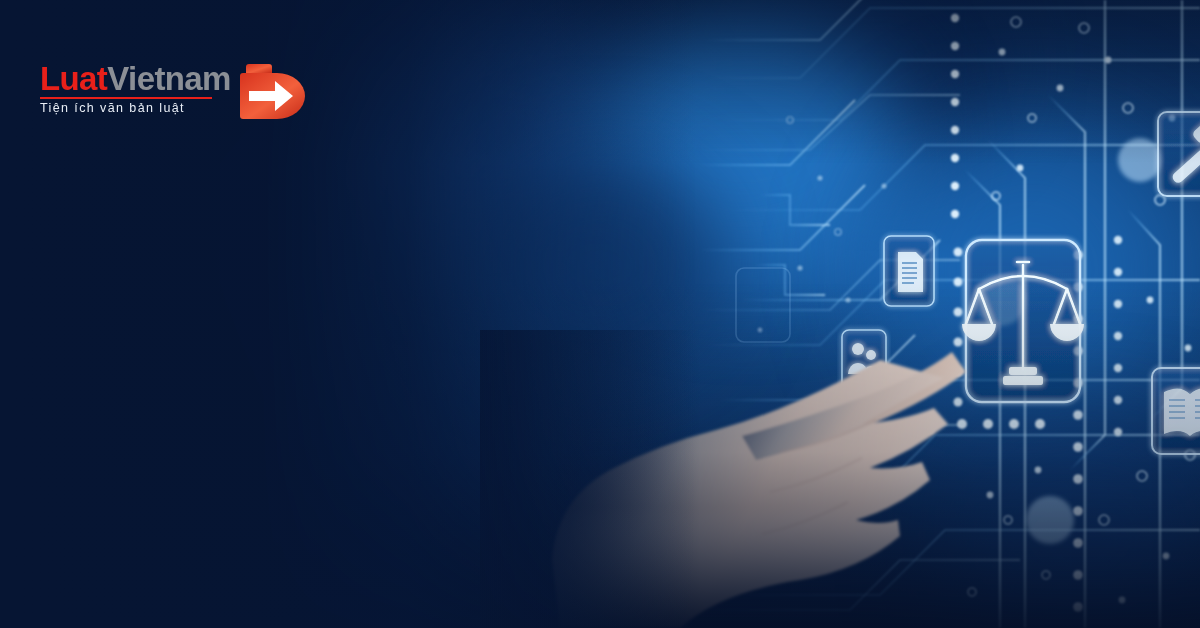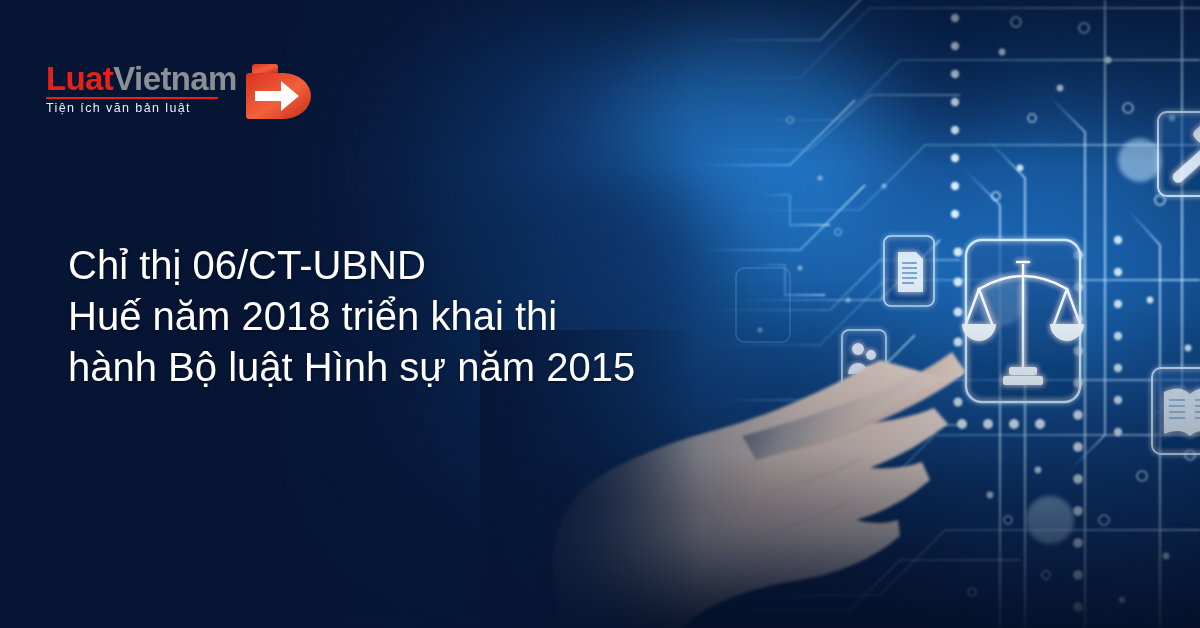--- a/index.html
+++ b/index.html
@@ -30,21 +30,21 @@
     position:absolute; inset:0;
     background:
       linear-gradient(90deg, #061533 0%, rgba(6,21,51,.99) 22%, rgba(6,23,56,.80) 34%, rgba(7,28,66,.35) 46%, rgba(8,34,78,0) 58%),
       linear-gradient(0deg, rgba(5,16,40,.92) 0%, rgba(5,16,40,.25) 28%, rgba(5,16,40,0) 55%),
       linear-gradient(180deg, rgba(5,16,40,.55) 0%, rgba(5,16,40,0) 26%);
   }
   .circuit-svg, .hand-svg, .icons-svg{ position:absolute; inset:0; }
 
   
   .logo{
-    position:absolute; left:46px; top:58px;
+    position:absolute; left:40px; top:58px;
     display:flex; align-items:flex-start; gap:6px;
   }
   .logo-text{ padding-top:4px; }
   .logo-word{
     font-size:33px; font-weight:bold; letter-spacing:-.6px;
     line-height:1; white-space:nowrap;
   }
   .logo-luat{ color:#e8201a; }
   .logo-vn{ color:#8b8f96; }
   .logo-rule{
@@ -429,19 +429,14 @@
           <stop offset="0.55" stop-color="#f2603c"></stop>
           <stop offset="1" stop-color="#c62b18"></stop>
         </linearGradient>
       </defs>
       <path d="M12 4 h20 a3 3 0 0 1 3 3 v6 h-26 v-6 a3 3 0 0 1 3 -3 z" fill="url(#redg)"></path>
       <path d="M6 13 h34 a28 23 0 0 1 0 46 h-34 a3 3 0 0 1 -3 -3 v-40 a3 3 0 0 1 3 -3 z" fill="url(#redg)"></path>
       <path d="M12 31 h26 v-10 l18 15 l-18 15 v-10 h-26 z" fill="#ffffff"></path>
     </svg>
   </div>
 
-  <div class="headline">
-    <span class="ln">Chỉ thị 06/CT-UBND</span>
-    <span class="ln">Huế năm 2018 triển khai thi</span>
-    <span class="ln">hành Bộ luật Hình sự năm 2015</span>
-  </div>
 
 </div>
 
 </body></html>

